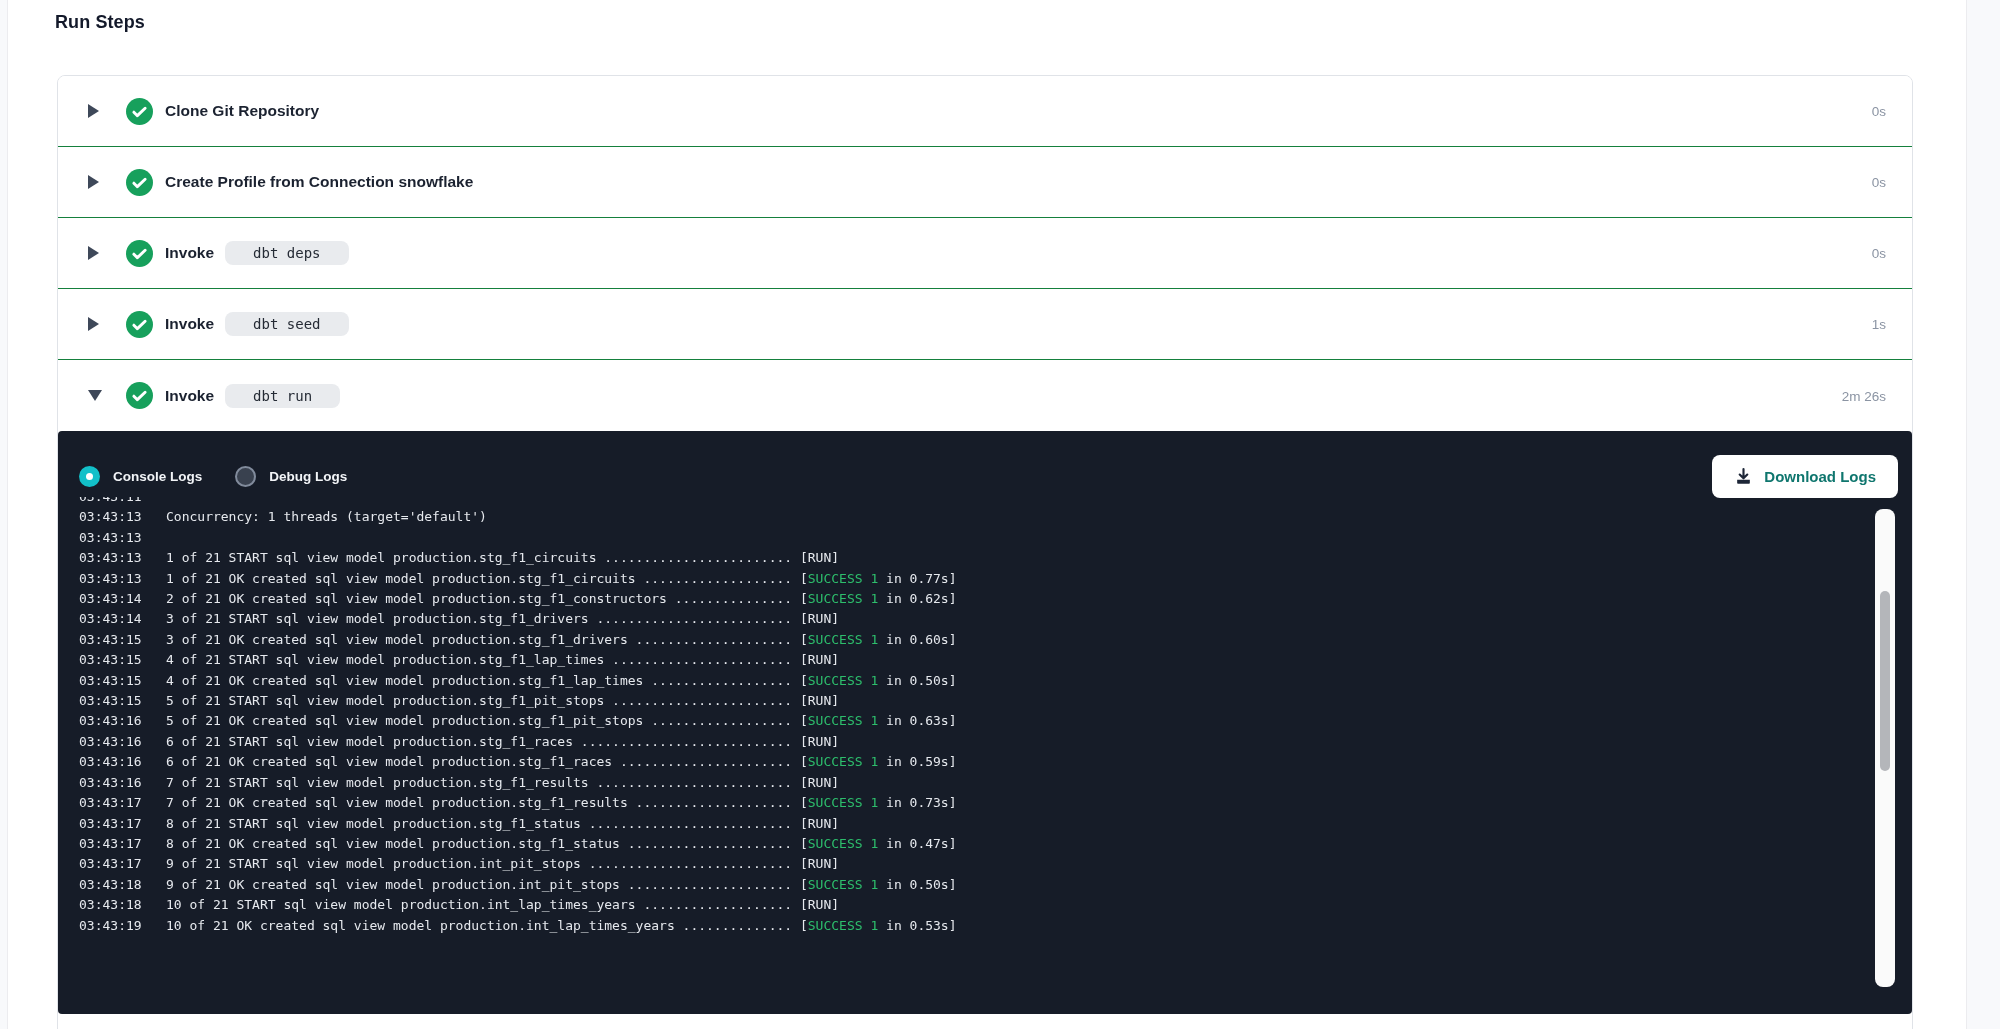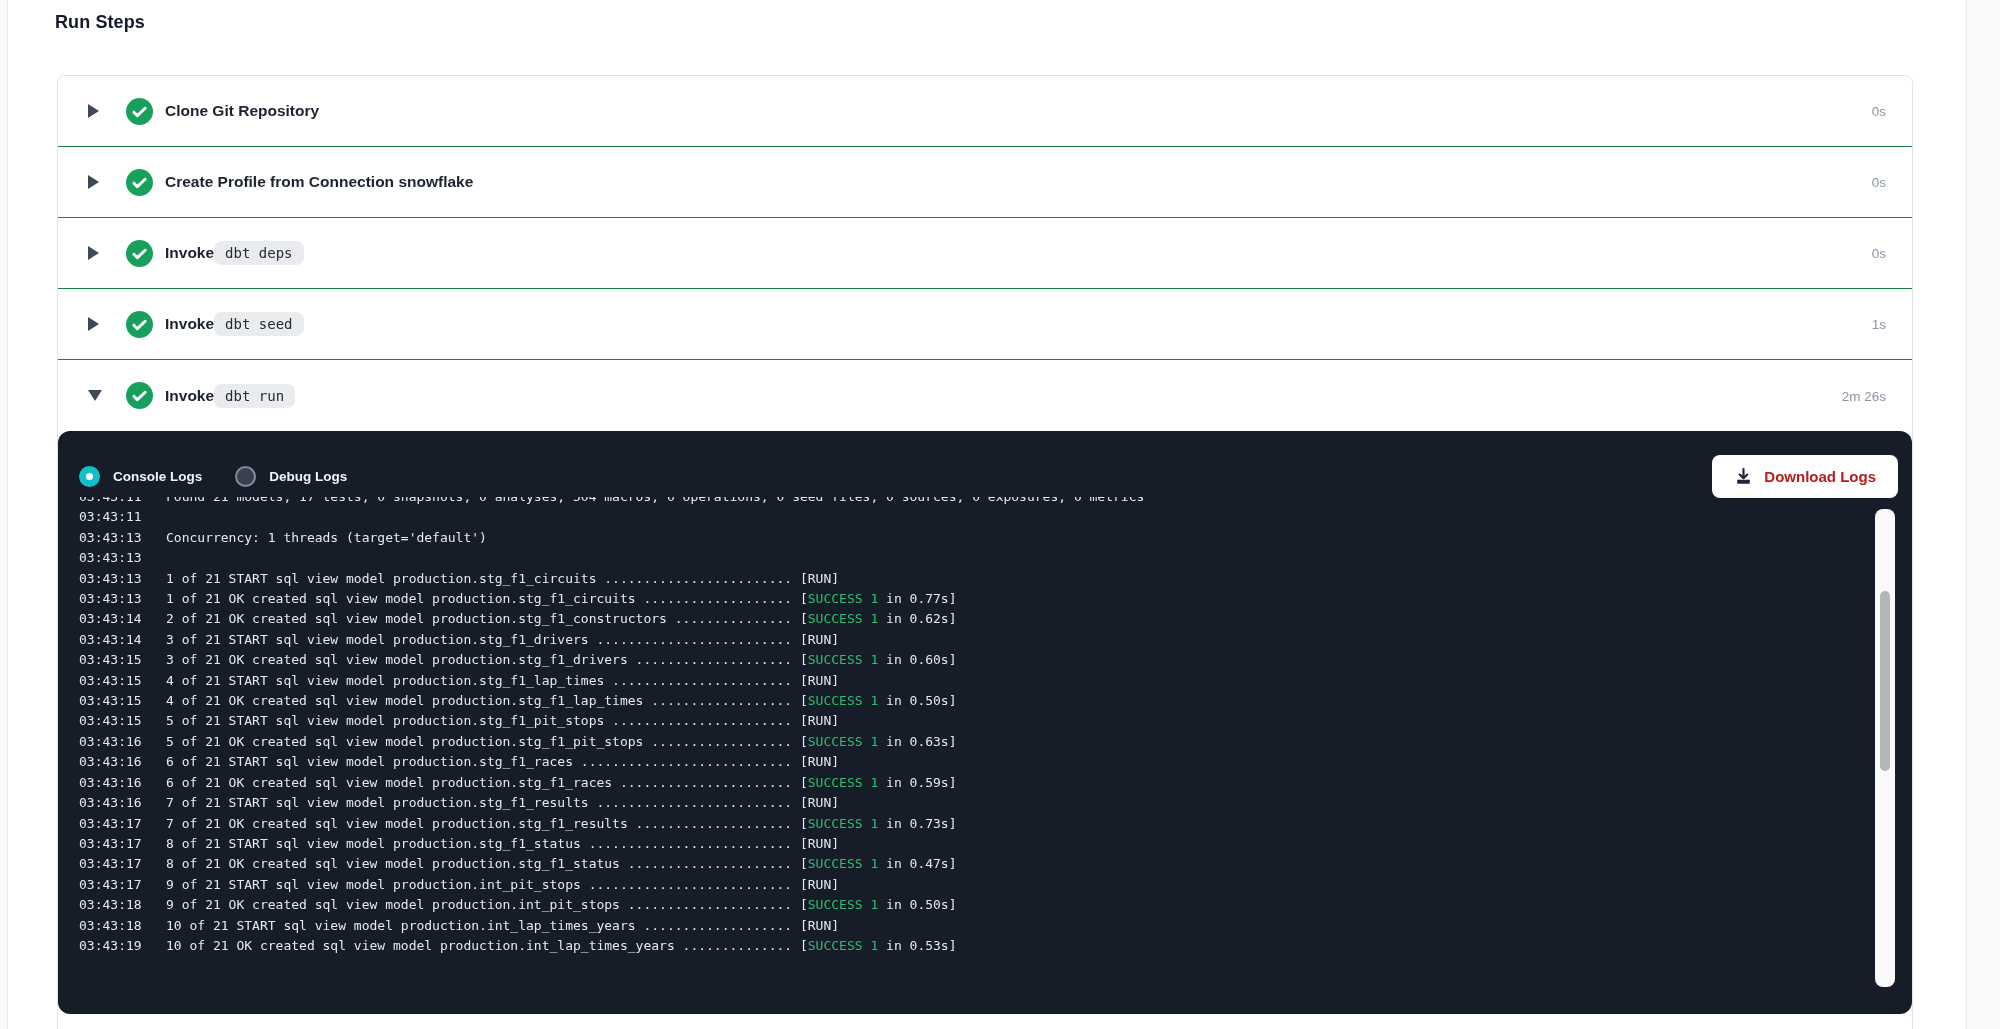--- a/index.html
+++ b/index.html
@@ -23,40 +23,40 @@
   .step-row.expanded { border-bottom:none; }
 
   .caret { width:0; height:0; flex:0 0 auto; }
   .caret.right { border-left:11px solid #3e4859; border-top:7px solid transparent; border-bottom:7px solid transparent; }
   .caret.down  { border-top:11px solid #3e4859; border-left:7px solid transparent; border-right:7px solid transparent; }
   .caret-box { width:12px; display:flex; justify-content:flex-start; align-items:center; }
 
   .check-icon { width:27px; height:27px; margin-left:26px; flex:0 0 auto; }
 
   .step-label { margin-left:12px; font-size:15.5px; font-weight:700; color:#1b2230; }
-  .step-cmd { margin-left:0; font-family:"DejaVu Sans Mono", monospace; font-size:14px;
-    color:#252b35; background:#e9ebee; border-radius:8px; padding:4px 11px; }
+  .step-cmd { margin-left:11px; font-family:"DejaVu Sans Mono", monospace; font-size:14px;
+    color:#252b35; background:#e9ebee; border-radius:8px; padding:4px 28px; }
   .step-duration { position:absolute; right:26px; top:50%; transform:translateY(-50%);
     font-size:13.5px; color:#8b94a3; }
 
-  .log-panel { position:relative; width:100%; height:583px; background:#161c28; border-radius:12px; }
+  .log-panel { position:relative; width:100%; height:583px; background:#161c28; border-radius:4px; }
 
   .log-header { position:absolute; left:21px; right:14px; top:23px; height:44px;
     display:flex; align-items:center; }
   .radio-opt { display:flex; align-items:center; margin-right:33px; cursor:pointer; }
   .radio-circle { width:21px; height:21px; border-radius:50%; position:relative; flex:0 0 auto; }
   .radio-circle.sel { background:#12c0c9; }
   .radio-circle.sel::after { content:""; position:absolute; left:7px; top:7px; width:7px; height:7px;
     border-radius:50%; background:#ffffff; }
   .radio-circle.unsel { background:#39414f; border:2.5px solid #818b9c; }
   .radio-label { margin-left:13px; font-size:13.5px; font-weight:700; color:#f2f4f7; }
 
   .download-btn { margin-left:auto; height:43px; background:#ffffff; border:none; border-radius:8px;
     display:flex; align-items:center; gap:11px; padding:0 22px; cursor:pointer;
-    font-family:"Liberation Sans", sans-serif; font-size:15px; font-weight:700; color:#b91c1c; }
+    font-family:"Liberation Sans", sans-serif; font-size:15px; font-weight:700; color:#0f766e; }
 
   .log-viewport { position:absolute; left:21px; right:56px; top:66px; height:512px; overflow:hidden; }
   .log-lines { margin-top:-10px; }
   .log-line { white-space:pre; font-family:"DejaVu Sans Mono", monospace; font-size:13px;
     line-height:20.4px; color:#e6e9ee; }
   .log-line .lt { display:inline-block; width:87px; color:#e6e9ee; }
   .log-line .ok-green { color:#2dbe6c; }
 
   .log-scrollbar { position:absolute; right:17px; top:78px; width:20px; height:478px;
     background:#fafafa; border-radius:8px; }
@@ -154,21 +154,20 @@
               <path d="M12 2.5v10.5M7.2 9.5 12 14.3 16.8 9.5" stroke="#1d2637" stroke-width="2.7" fill="none" stroke-linecap="round" stroke-linejoin="round"></path>
               <path d="M4 16h16v4.2a1 1 0 0 1-1 1H5a1 1 0 0 1-1-1z" fill="#1d2637"></path>
             </svg>
           </span>
           <span>Download Logs</span>
         </button>
       </div>
 
       <div class="log-viewport">
         <div class="log-lines" id="log-lines">
-            <div class="log-line"><span class="lt">03:43:11</span><span>Found 21 models, 17 tests, 0 snapshots, 0 analyses, 504 macros, 0 operations, 0 seed files, 0 sources, 0 exposures, 0 metrics</span></div>
             <div class="log-line"><span class="lt">03:43:11</span><span></span></div>
             <div class="log-line"><span class="lt">03:43:13</span><span>Concurrency: 1 threads (target='default')</span></div>
             <div class="log-line"><span class="lt">03:43:13</span><span></span></div>
             <div class="log-line"><span class="lt">03:43:13</span><span>1 of 21 START sql view model production.stg_f1_circuits ........................</span><span> [RUN]</span></div>
             <div class="log-line"><span class="lt">03:43:13</span><span>1 of 21 OK created sql view model production.stg_f1_circuits ...................</span><span> [</span><span class="ok-green">SUCCESS 1</span><span> in 0.77s]</span></div>
             <div class="log-line"><span class="lt">03:43:14</span><span>2 of 21 OK created sql view model production.stg_f1_constructors ...............</span><span> [</span><span class="ok-green">SUCCESS 1</span><span> in 0.62s]</span></div>
             <div class="log-line"><span class="lt">03:43:14</span><span>3 of 21 START sql view model production.stg_f1_drivers .........................</span><span> [RUN]</span></div>
             <div class="log-line"><span class="lt">03:43:15</span><span>3 of 21 OK created sql view model production.stg_f1_drivers ....................</span><span> [</span><span class="ok-green">SUCCESS 1</span><span> in 0.60s]</span></div>
             <div class="log-line"><span class="lt">03:43:15</span><span>4 of 21 START sql view model production.stg_f1_lap_times .......................</span><span> [RUN]</span></div>
             <div class="log-line"><span class="lt">03:43:15</span><span>4 of 21 OK created sql view model production.stg_f1_lap_times ..................</span><span> [</span><span class="ok-green">SUCCESS 1</span><span> in 0.50s]</span></div>

